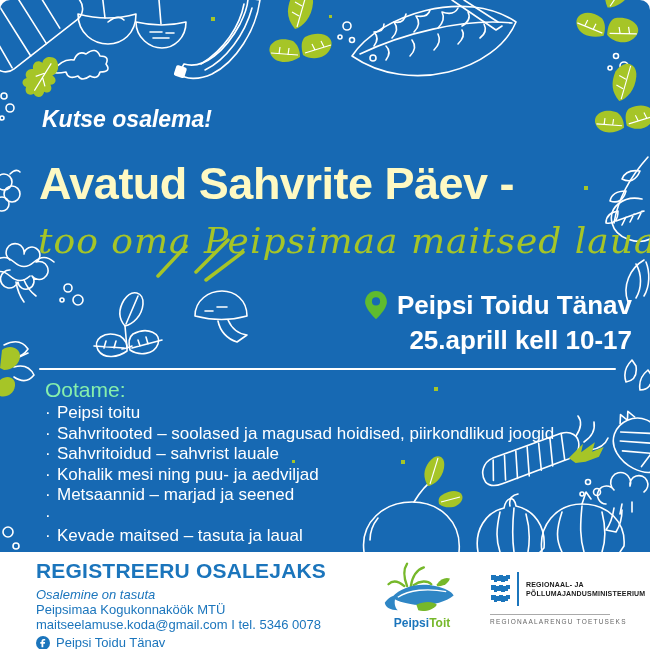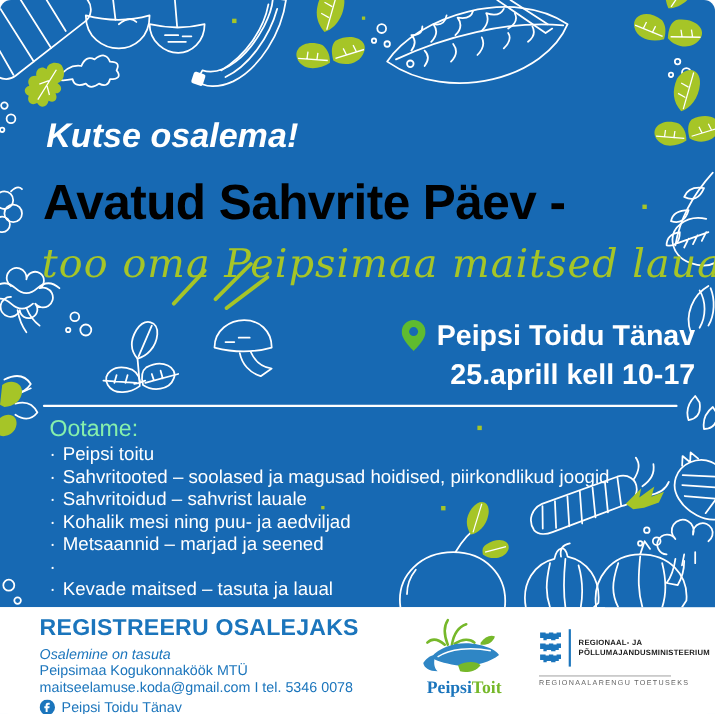--- a/index.html
+++ b/index.html
@@ -1,40 +1,40 @@
 <!DOCTYPE html>
 <html><head>
 <meta charset="utf-8">
 <style>
   html,body{margin:0;padding:0;background:#ffffff;}
   .poster{position:relative;width:650px;height:649px;overflow:hidden;border-radius:10px;
           font-family:"Liberation Sans",sans-serif;background:#ffffff;}
   .blue{position:absolute;left:0;top:0;width:650px;height:552px;background:#1769B3;}
   .doodles{position:absolute;left:0;top:0;}
-  .invite{position:absolute;left:42px;top:106px;color:#ffffff;font-size:31px;font-style:italic;font-weight:700;}
-  .title{position:absolute;left:39px;top:158px;color:#000000;font-size:45px;font-weight:700;letter-spacing:-0.5px;margin:0;}
+  .invite{position:absolute;left:42px;top:106px;color:#ffffff;font-size:23px;font-style:italic;font-weight:700;}
+  .title{position:absolute;left:39px;top:158px;color:#fef9c3;font-size:45px;font-weight:700;letter-spacing:-0.5px;margin:0;}
   .tagline{position:absolute;left:38px;top:220px;color:#A6C527;font-size:36px;font-style:italic;
            font-family:"DejaVu Serif",cursive,serif;letter-spacing:1px;white-space:nowrap;}
   .event{position:absolute;right:18px;top:288px;text-align:right;color:#ffffff;font-weight:700;font-size:26px;line-height:35px;}
   .event .l1{display:flex;align-items:center;justify-content:flex-end;gap:10px;}
   .pin{width:22px;height:29px;display:inline-block;}
   .divider{position:absolute;left:39px;top:368px;width:577px;height:2px;background:#ffffff;border-radius:1px;}
   .ootame{position:absolute;left:45px;top:378px;color:#86efac;font-size:21px;font-weight:400;text-align:right;}
   .list{position:absolute;left:45px;top:403px;color:#ffffff;font-size:17px;line-height:20.5px;}
   .list .li{display:flex;}
   .list .b{width:12px;}
   .footer{position:absolute;left:0;top:552px;width:550px;height:97px;background:#ffffff;}
   .f-left{position:absolute;left:36px;top:7px;color:#1B75BC;}
   .f-head{font-size:21px;font-weight:700;letter-spacing:0.2px;}
   .f-note{font-size:13px;font-style:italic;margin-top:5px;line-height:14px;}
   .f-org,.f-contact{font-size:13px;line-height:14px;margin-top:1px;}
   .f-fb{display:flex;align-items:center;gap:6px;font-size:13px;margin-top:3px;}
   .fb-icon{width:14px;height:14px;display:inline-block;}
   .pt-logo{position:absolute;left:372px;top:8px;width:100px;text-align:center;}
-  .pt-text{font-size:16px;font-weight:700;margin-top:-2px;font-family:Liberation Serif, serif;}
+  .pt-text{font-size:12px;font-weight:700;margin-top:-2px;}
   .pt-text .p1{color:#1B75BC;}
   .pt-text .p2{color:#76B82A;}
   .ministry{position:absolute;left:490px;top:20px;}
   .m-row{display:flex;align-items:center;}
   .m-sep{width:2px;height:34px;background:#1B75BC;margin:0 7px 0 6px;}
   .m-name{font-size:7px;font-weight:700;color:#1a1a1a;line-height:9px;letter-spacing:0.2px;}
   .m-tagline{width:120px;margin-top:8px;border-top:1px solid #aaaaaa;padding-top:3px;
              font-size:6.5px;letter-spacing:1.2px;color:#666666;text-align:center;white-space:nowrap;}
 </style>
 </head>

